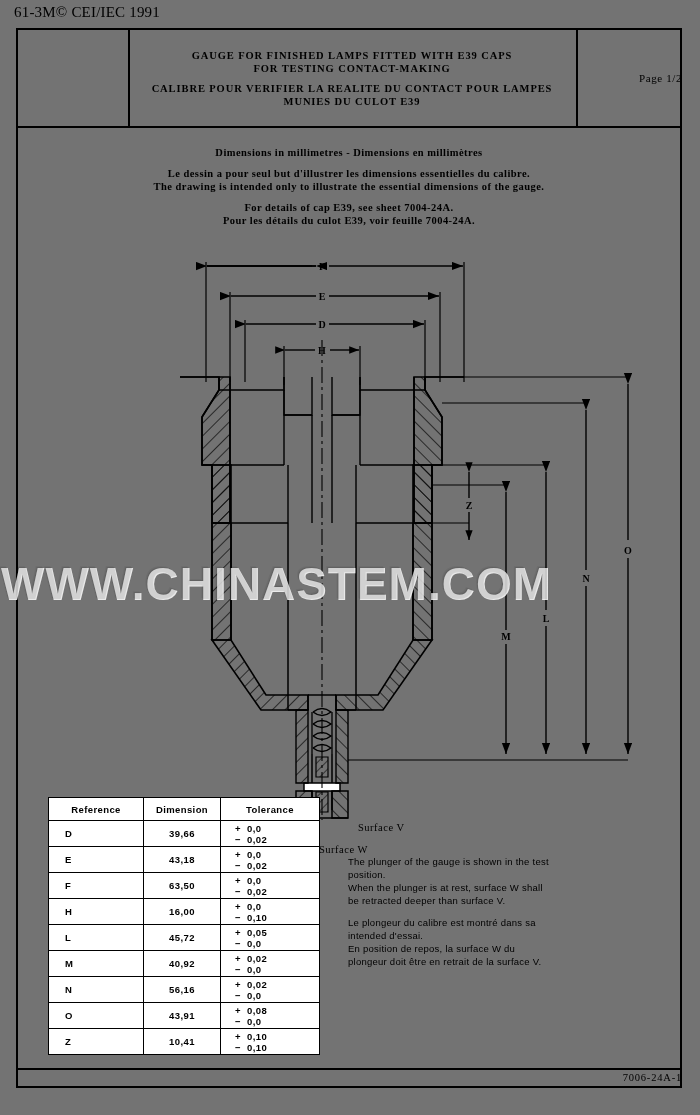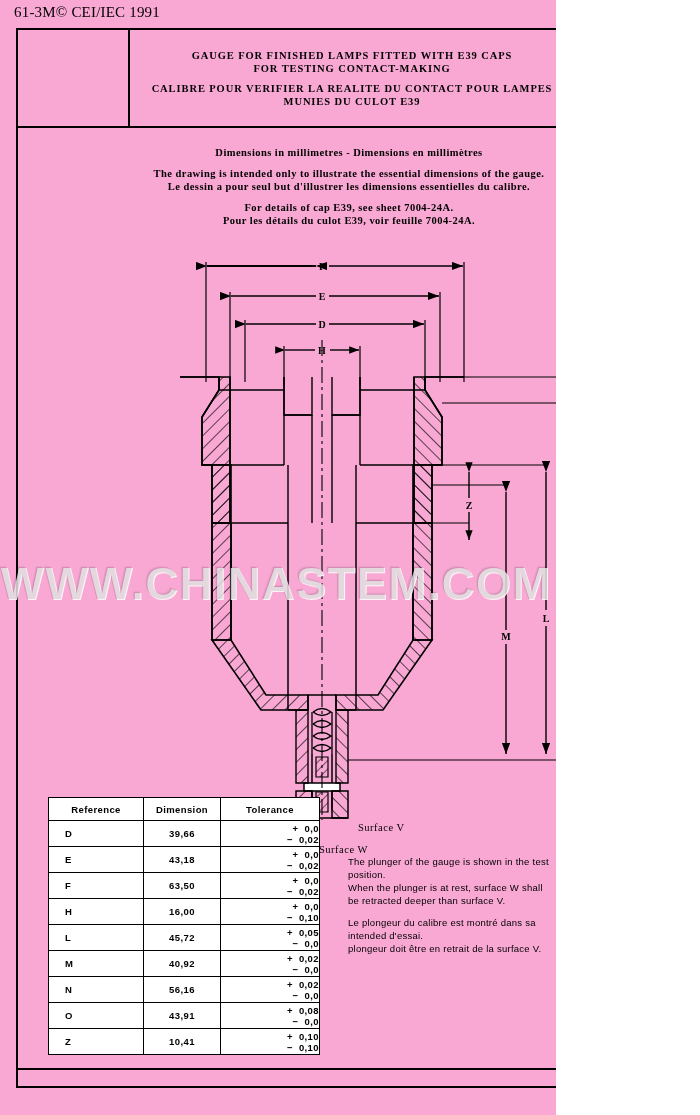--- a/index.html
+++ b/index.html
@@ -6,24 +6,24 @@
     margin: 0;
     padding: 0;
     background: #ffffff;
   }
   body {
     font-family: "Liberation Serif", "DejaVu Serif", serif;
     color: #000000;
   }
   #page {
     position: relative;
-    width: 556px;
+    width: 700px;
     height: 1115px;
     overflow: hidden;
-    background: #f9a8d4;
+    background: #737373;
   }
 
   
   #doc-id {
     position: absolute;
     left: 14px;
     top: 4px;
     font-family: "Liberation Serif", "DejaVu Serif", serif;
     font-size: 15px;
     letter-spacing: 0.2px;
@@ -191,21 +191,21 @@
     text-align: left;
     padding-left: 16px;
   }
   table.dim-table td.c-dim {
     width: 76px;
     height: 25px;
   }
   table.dim-table td.c-tol {
     width: 84px;
     height: 25px;
-    text-align: right;
+    text-align: left;
     padding-left: 14px;
     line-height: 11px;
   }
   .tol-line { display: block; white-space: pre; }
 
   
   #side-note {
     position: absolute;
     left: 348px;
     top: 855px;
@@ -262,22 +262,22 @@
     </div>
 
     <div id="hdr-page-cell">
       <div id="page-label">Page 1/2</div>
     </div>
   </div>
 
   <div id="intro">
     <div class="intro-line">Dimensions in millimetres - Dimensions en millimètres</div>
     <div class="intro-gap"></div>
+    <div class="intro-line">Le dessin a pour seul but d'illustrer les dimensions essentielles du calibre.</div>
     <div class="intro-line">The drawing is intended only to illustrate the essential dimensions of the gauge.</div>
-    <div class="intro-line">Le dessin a pour seul but d'illustrer les dimensions essentielles du calibre.</div>
     <div class="intro-gap"></div>
     <div class="intro-line">For details of cap E39, see sheet 7004-24A.</div>
     <div class="intro-line">Pour les détails du culot E39, voir feuille 7004-24A.</div>
   </div>
 
   <div id="drawing">
     <svg width="666" height="580" viewBox="0 0 666 580">
       <defs>
         <pattern id="hatchR" patternUnits="userSpaceOnUse" width="9" height="9" patternTransform="rotate(45)">
           <line x1="0" y1="0" x2="0" y2="9" stroke="#000" stroke-width="1.3"></line>
@@ -529,19 +529,20 @@
   </div>
 
   <div id="side-note">
     <div class="note-line">The plunger of the gauge is shown in the test</div>
     <div class="note-line">position.</div>
     <div class="note-line">When the plunger is at rest, surface W shall</div>
     <div class="note-line">be retracted deeper than surface V.</div>
     <div class="note-gap"></div>
     <div class="note-line">Le plongeur du calibre est montré dans sa</div>
     <div class="note-line">intended d'essai.</div>
+    <div class="note-line">En position de repos, la surface W du</div>
     <div class="note-line">plongeur doit être en retrait de la surface V.</div>
   </div>
 
   <div id="footer-sep"></div>
   <div id="footer-code">7006-24A-1</div>
 
 </div>
 
 </body></html>

